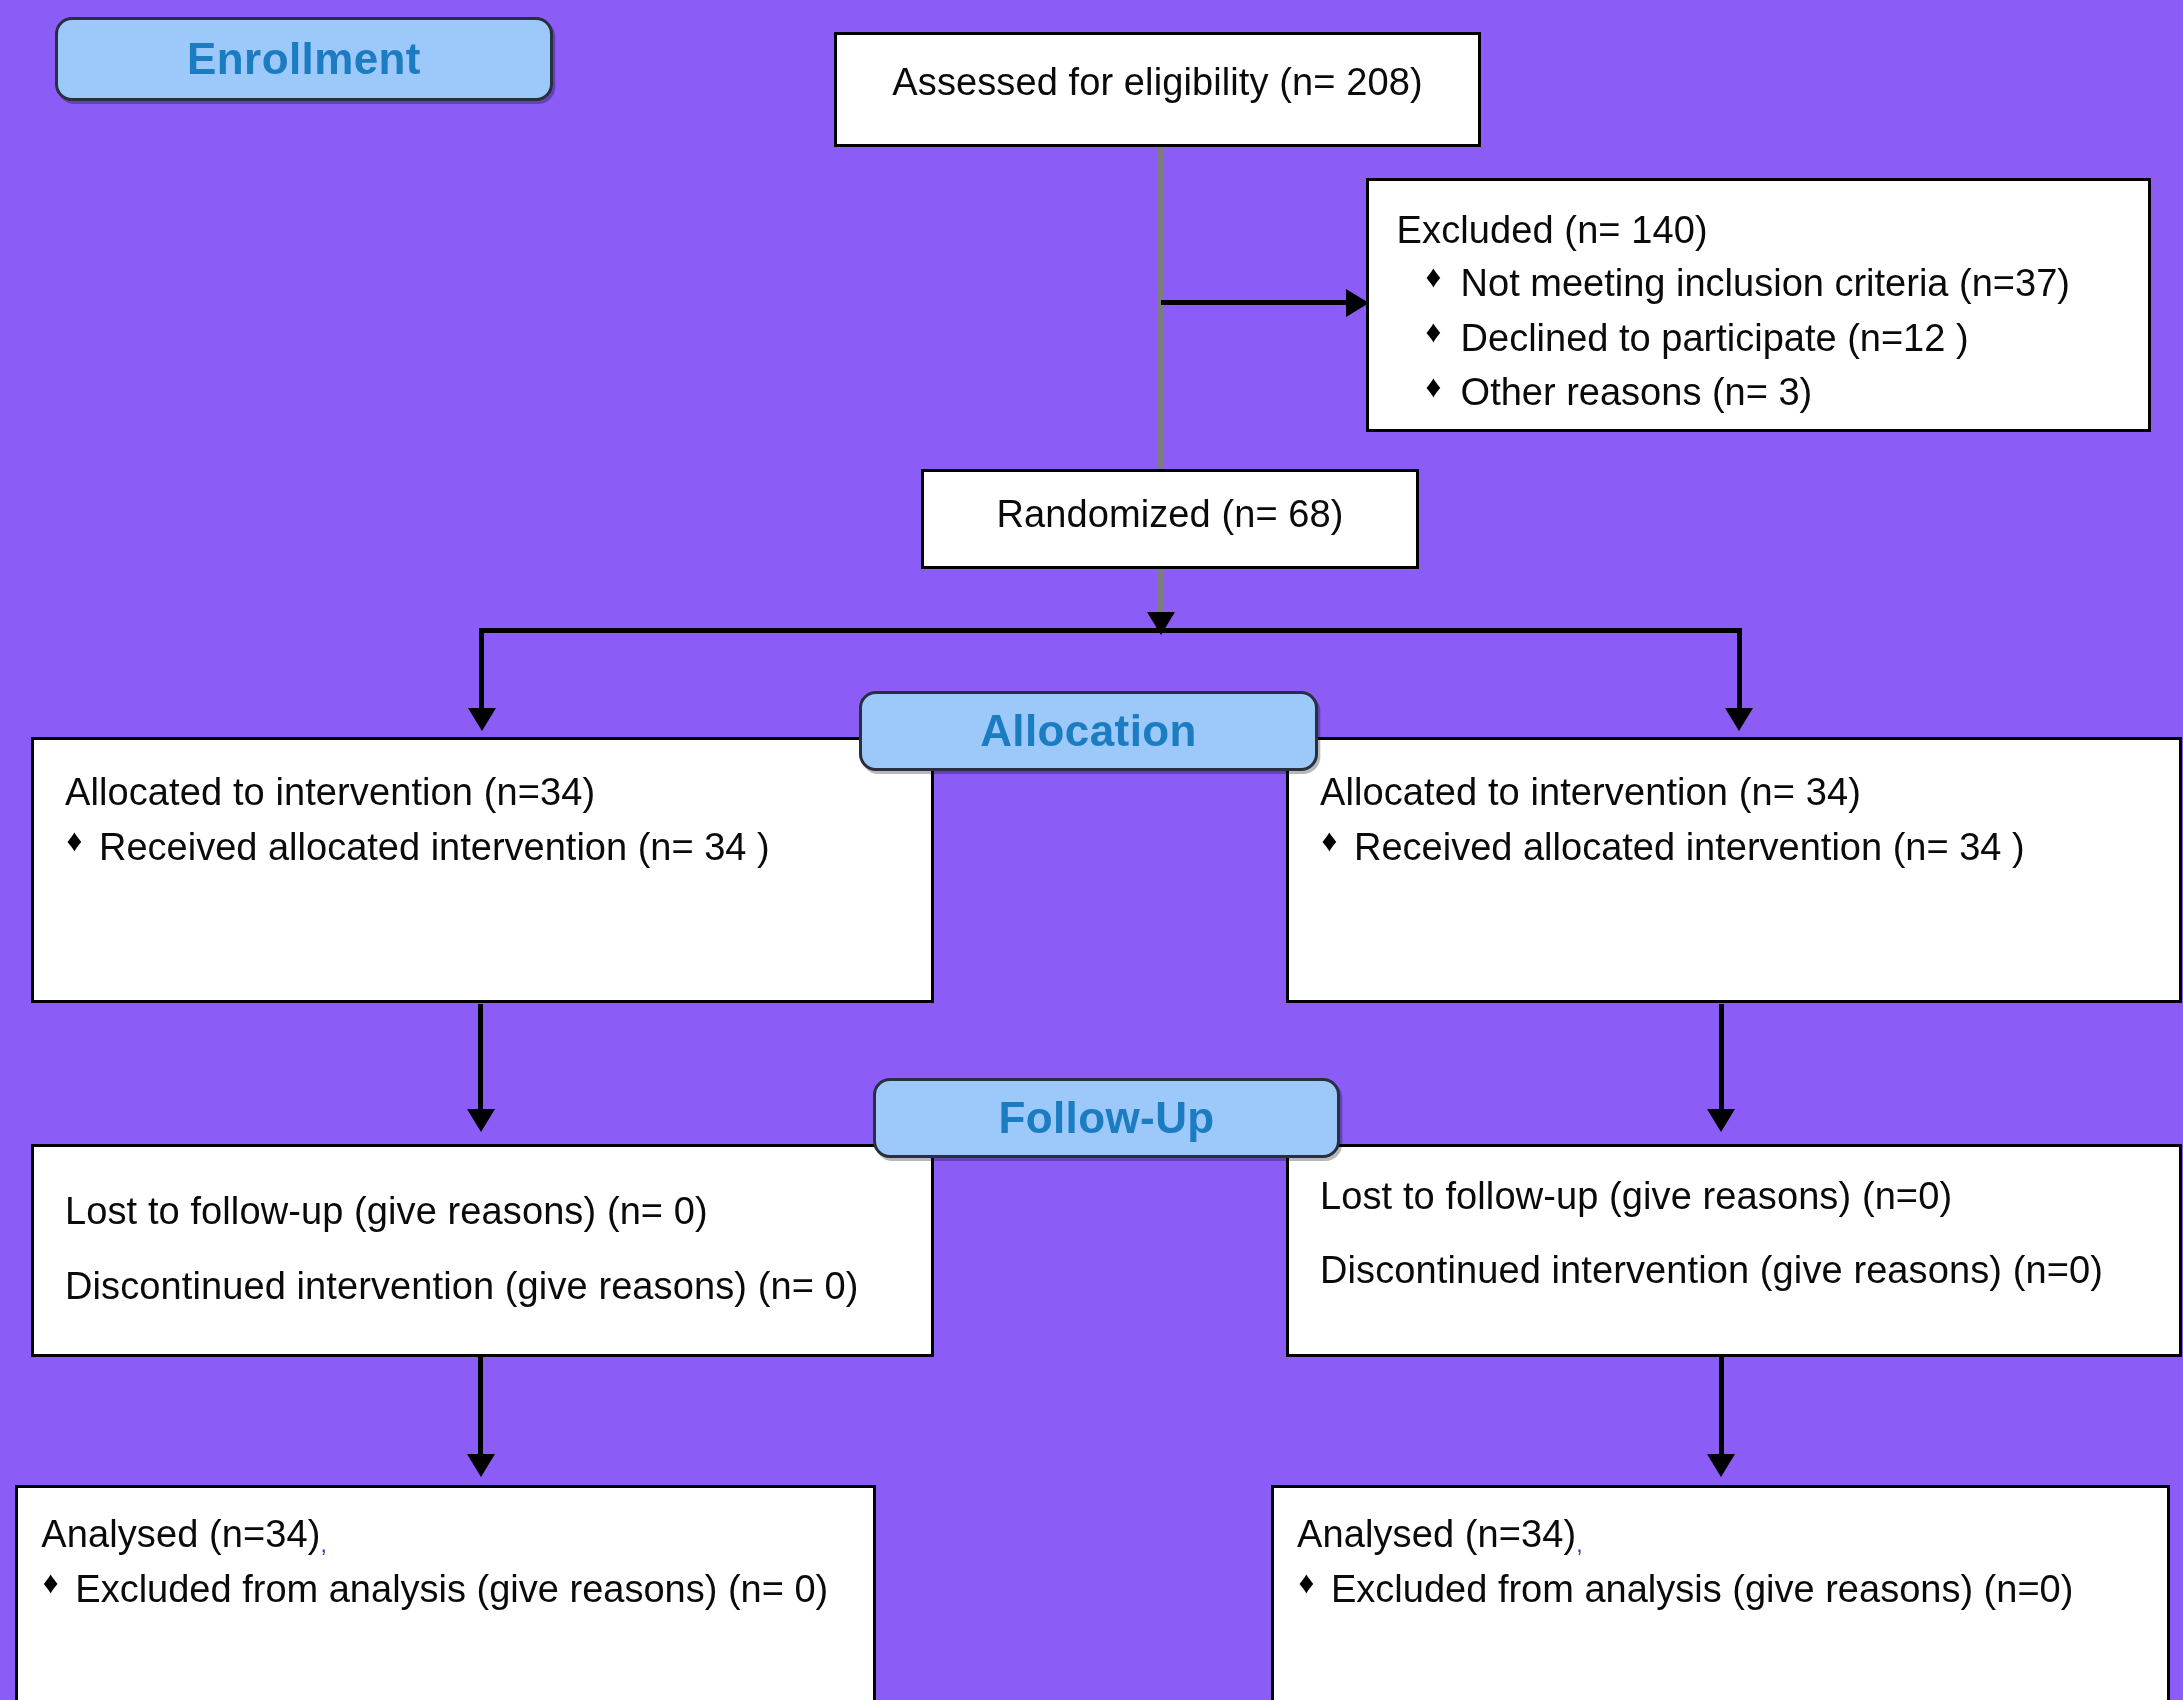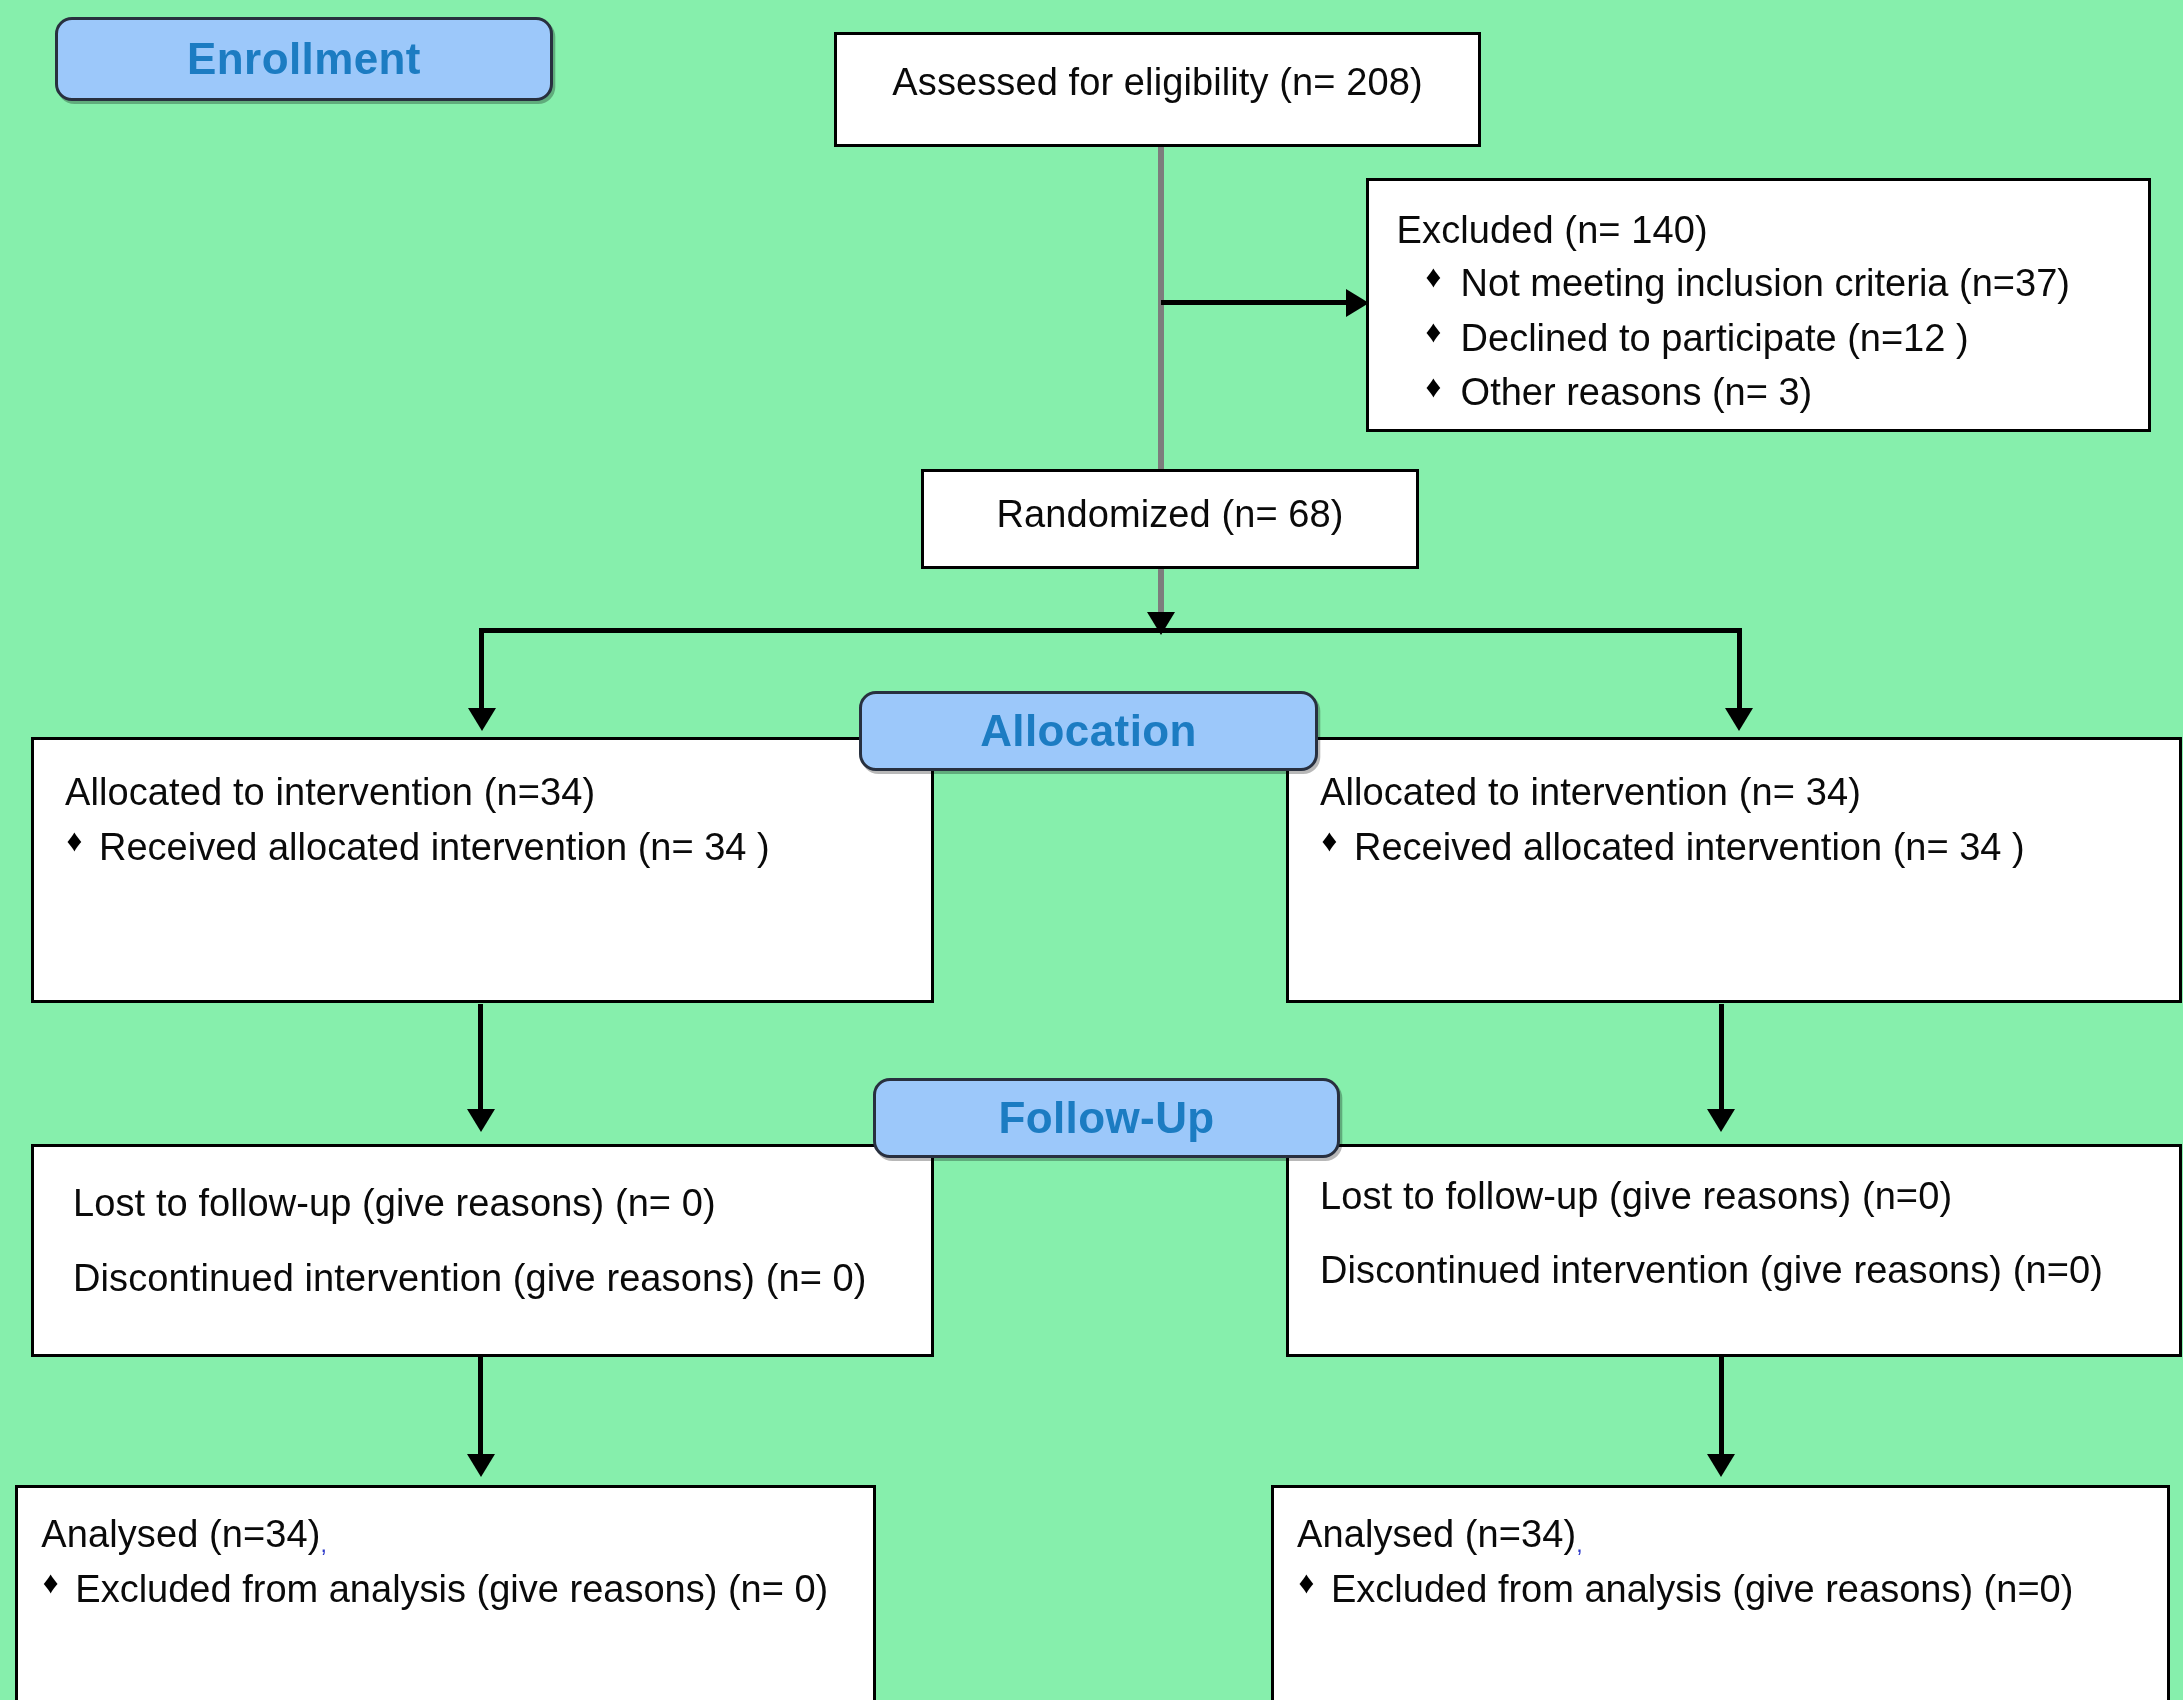--- a/index.html
+++ b/index.html
@@ -7,21 +7,21 @@
     background: #ffffff;
   }
   body {
     font-family: "Liberation Sans", sans-serif;
     -webkit-font-smoothing: none;
   }
   #canvas {
     position: relative;
     width: 2183px;
     height: 1701px;
-    background: #86efac;
+    background: #8b5cf6;
     overflow: hidden;
   }
 
   
   .box {
     position: absolute;
     box-sizing: border-box;
     border: 3.8px solid #000000;
     background: #ffffff;
     padding-left: 45px;
@@ -198,21 +198,21 @@
   <div class="arrow-down" style="left:467px; top:1109px;"></div>
 
   <div class="vline" style="left:1719px; top:1004px; width:5.4px; height:120px;"></div>
   <div class="arrow-down" style="left:1707px; top:1109px;"></div>
 
   <div class="badge" style="left:873px; top:1078px; width:467px; height:80px;">
     <span>Follow-Up</span>
   </div>
 
   <div class="box" style="left:31px; top:1144px; width:903px; height:213px;">
-    <div class="box-inner" style="top:35px; left:31px;margin-left:8px;">
+    <div class="box-inner" style="top:43px; left:31px;">
       <div class="line">Lost to follow-up (give reasons) (n= 0)</div>
       <div class="gap"></div>
       <div class="line">Discontinued intervention (give reasons) (n= 0)</div>
     </div>
   </div>
 
   <div class="box" style="left:1286px; top:1144px; width:896px; height:213px;">
     <div class="box-inner" style="top:27.6px; left:31px;">
       <div class="line">Lost to follow-up (give reasons) (n=0)</div>
       <div class="gap"></div>

